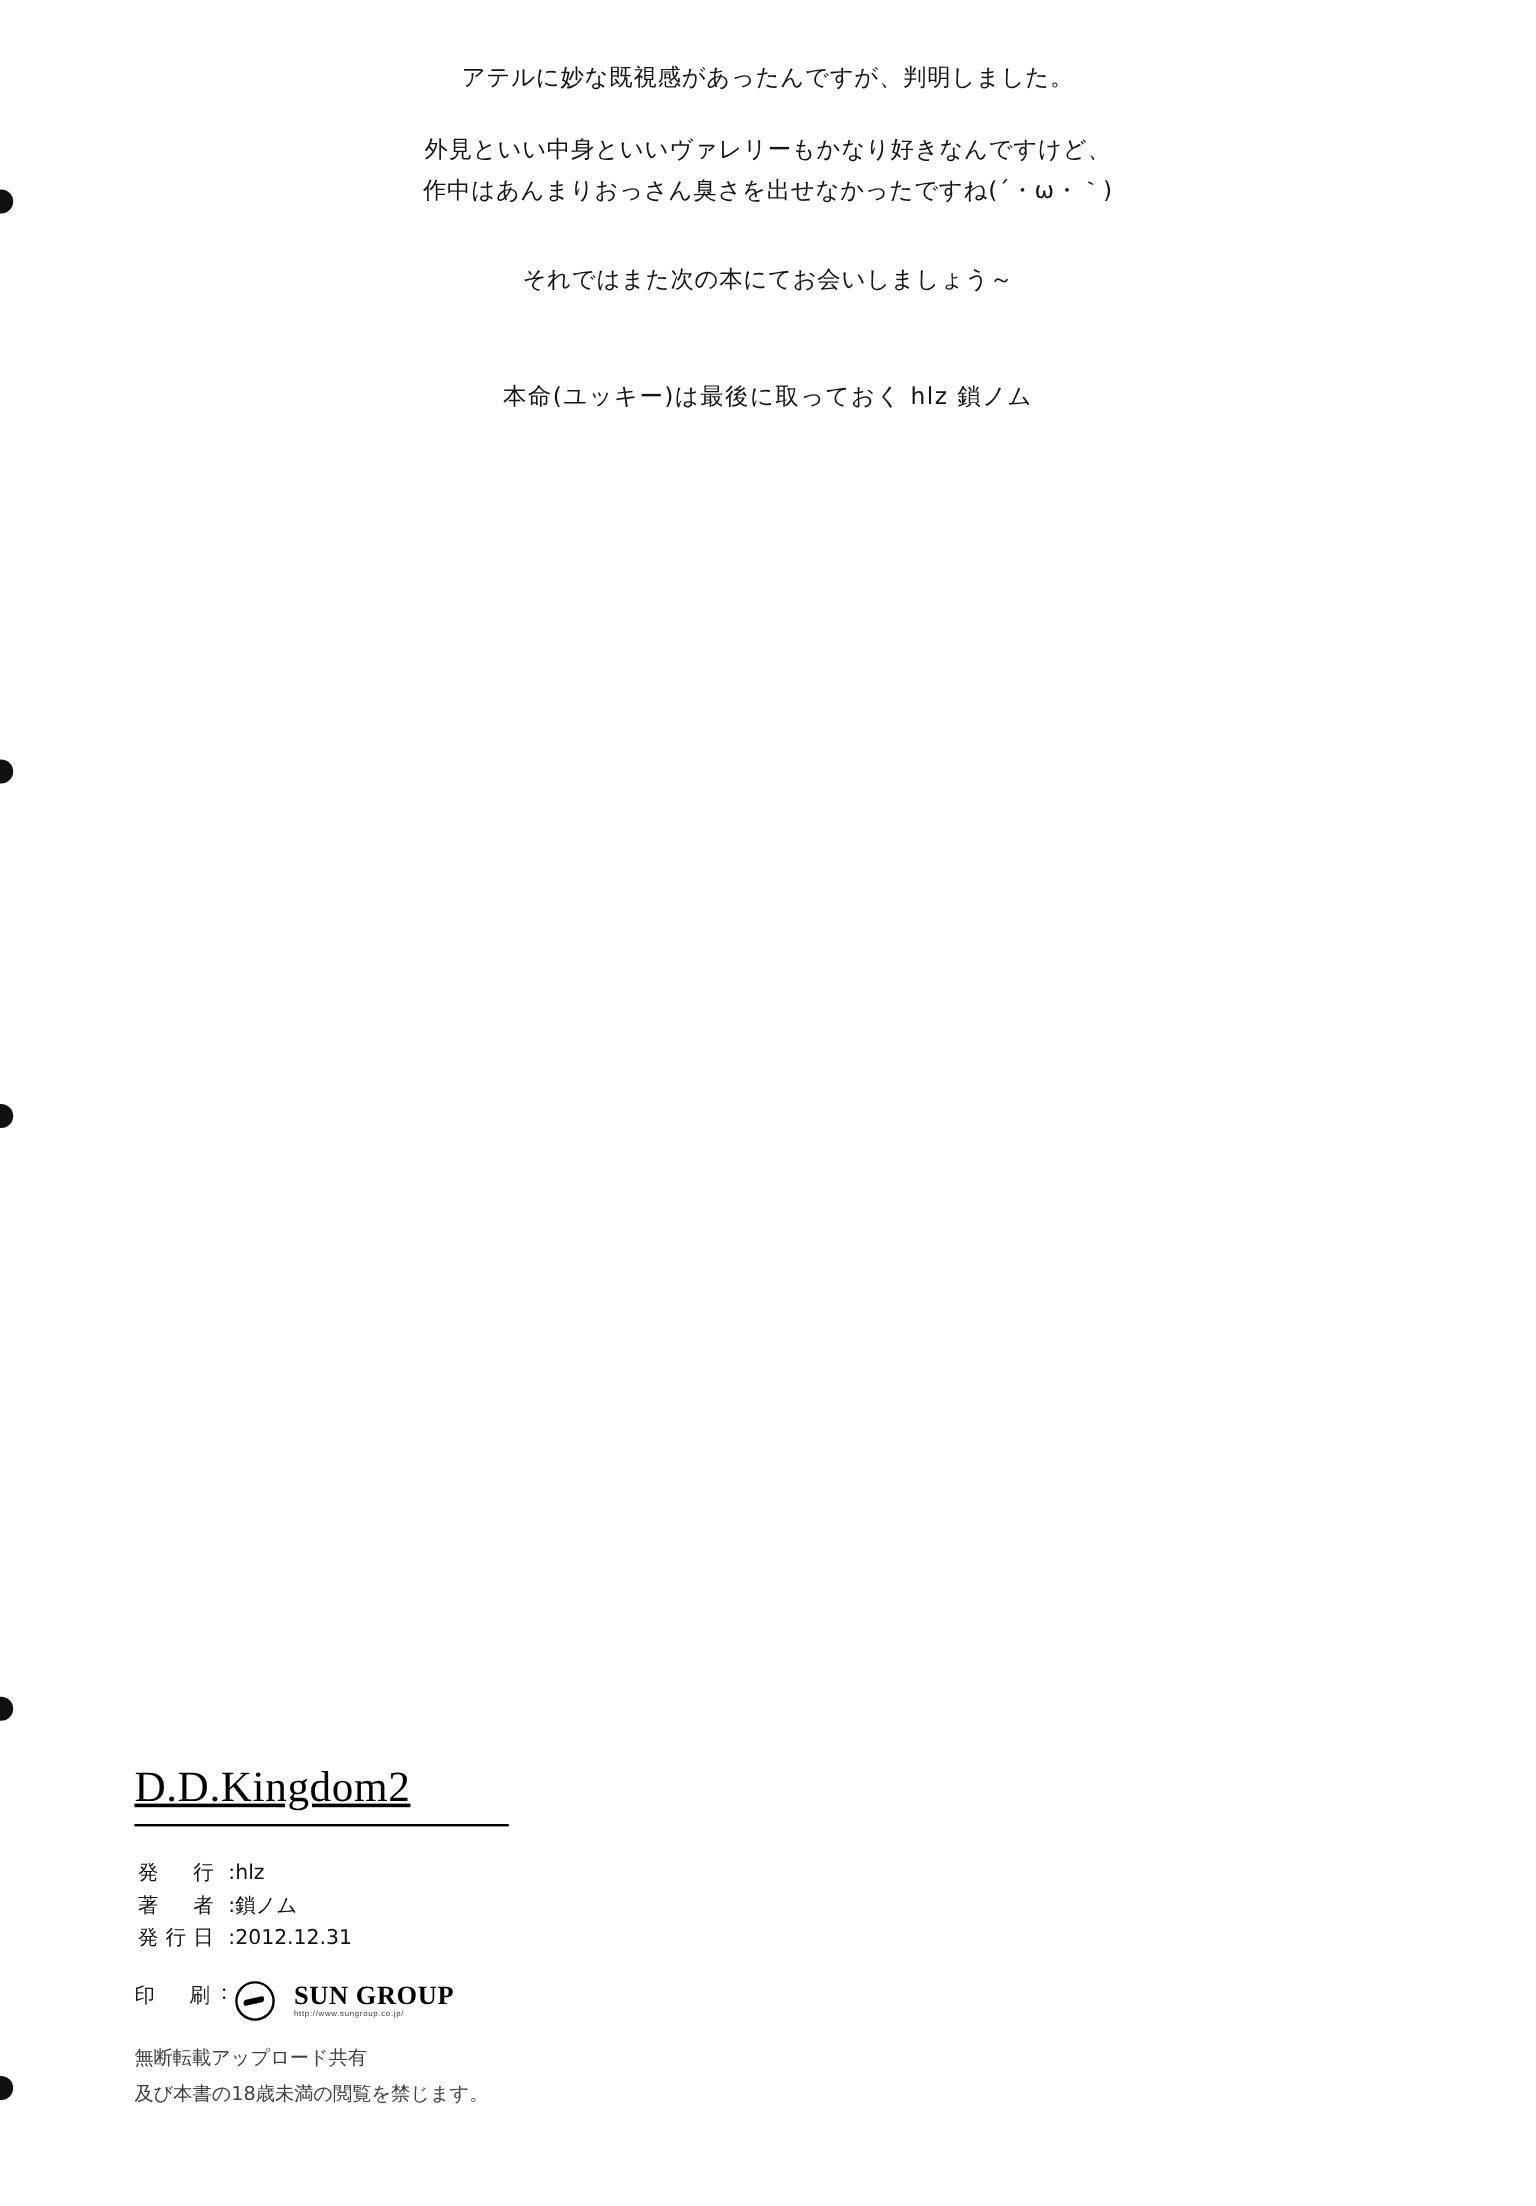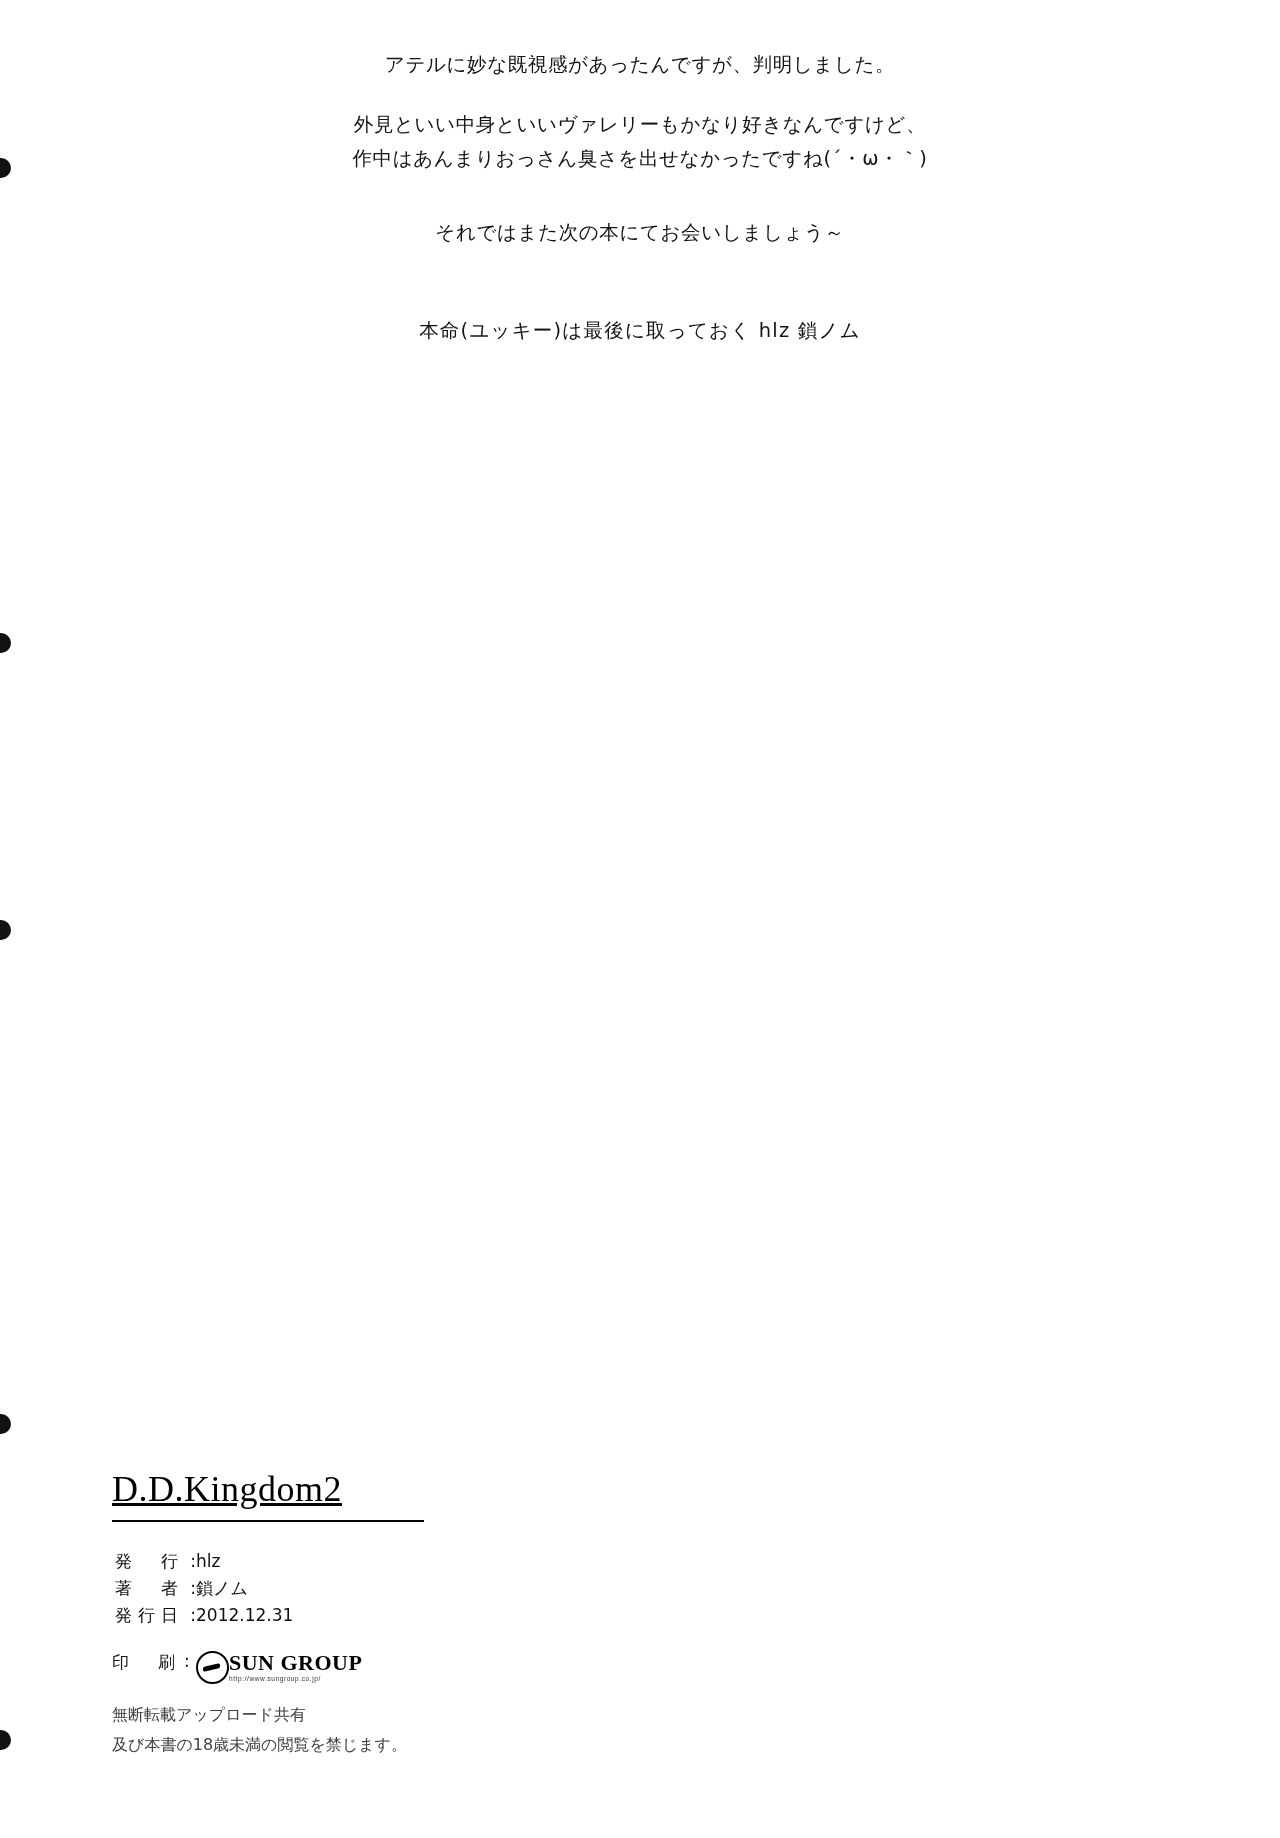--- a/index.html
+++ b/index.html
@@ -109,21 +109,21 @@
     display: flex;
     margin-top: 22px;
     font-size: 17px;
     font-family: "DejaVu Sans", sans-serif;
   }
 
   
   .printer-logo {
     display: flex;
     align-items: center;
-    gap: 0;
+    gap: 16px;
   }
   .logo-mark {
     width: 29px; height: 29px;
     border-radius: 50%;
     border: 2.5px solid #000;
     position: relative;
     flex: none;
   }
   .logo-mark::after {
     content: "";

